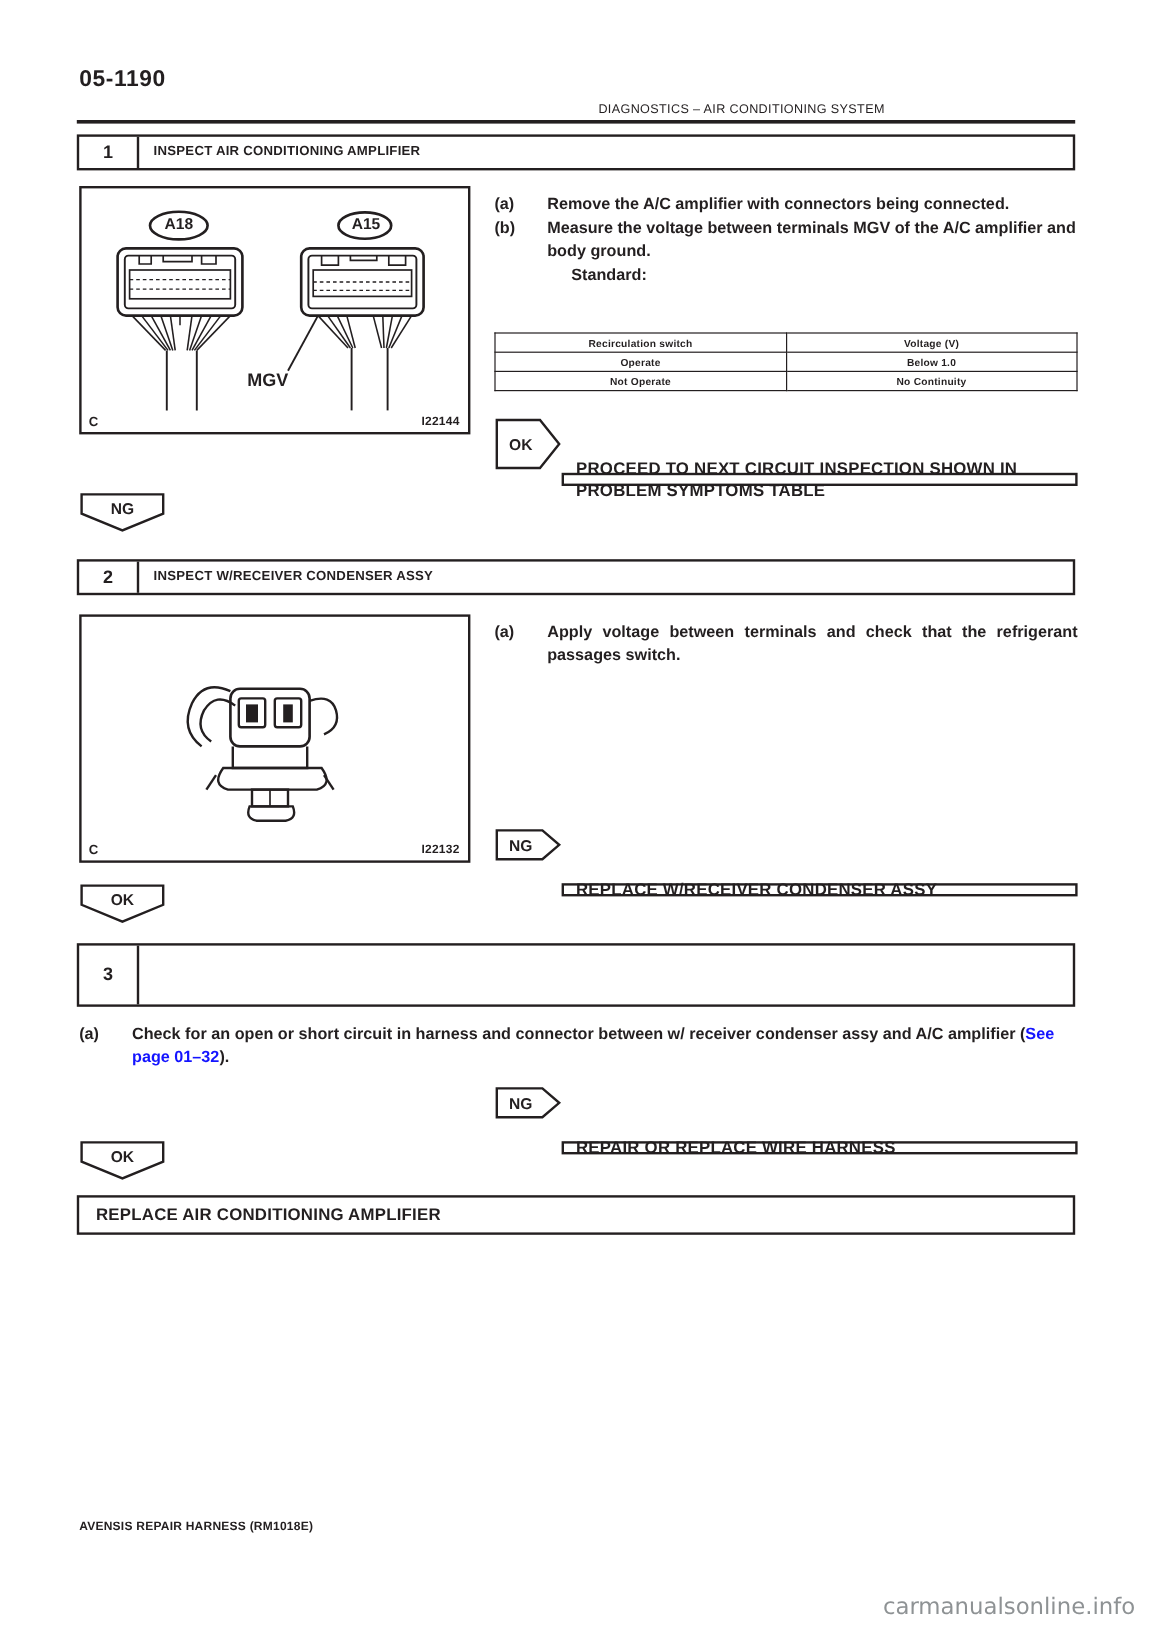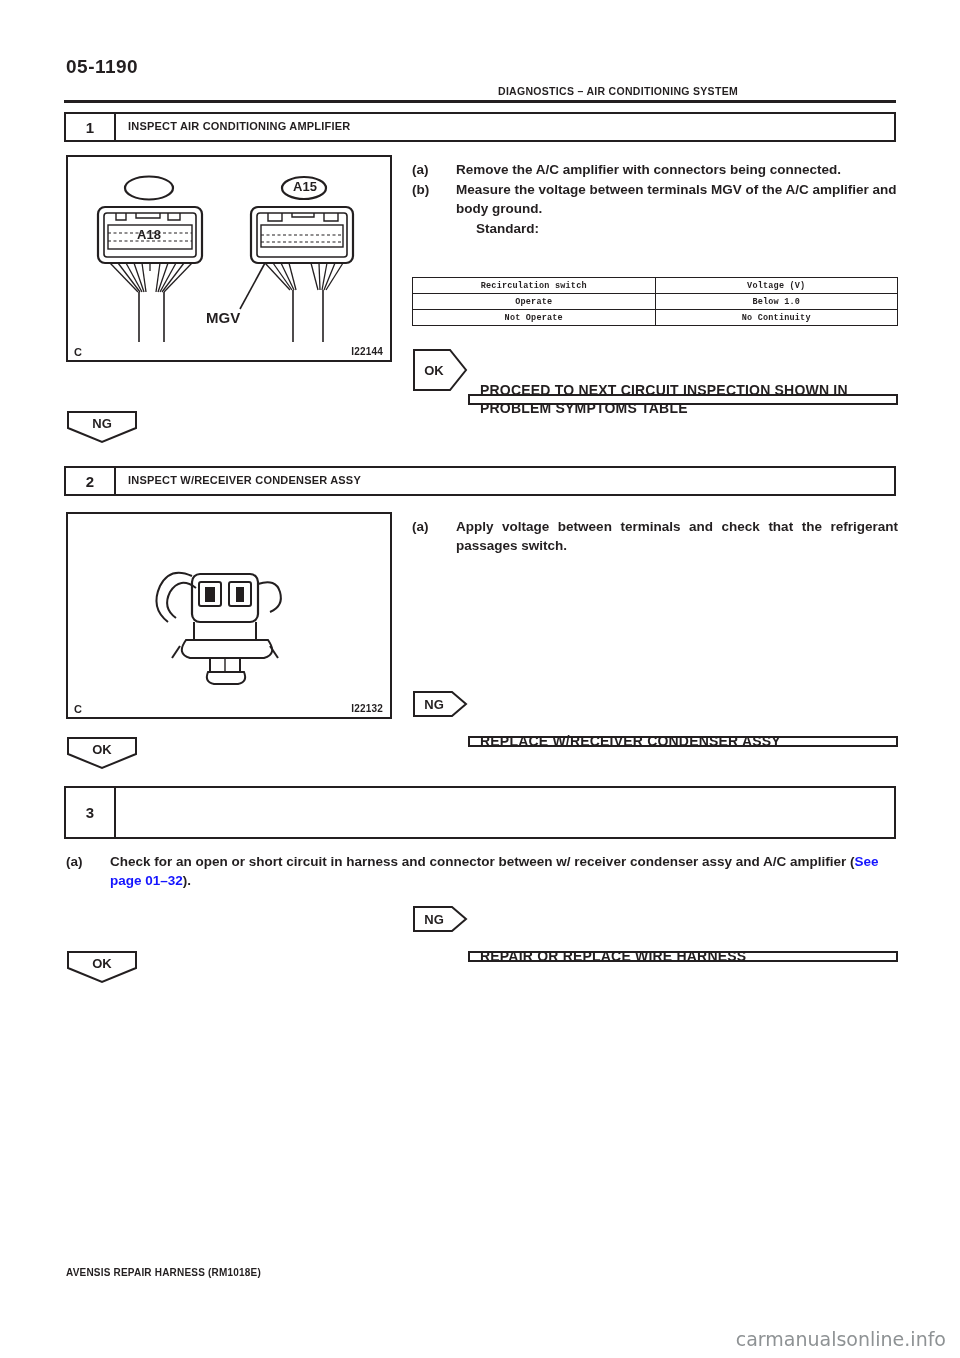--- a/index.html
+++ b/index.html
@@ -28,21 +28,21 @@
     font-weight: bold;
     letter-spacing: 0.5px;
   }
   .hdr-title {
     position: absolute;
     right: 62px;
     top: 85px;
     width: 560px;
     text-align: center;
     font-size: 10.5px;
-    font-weight: bold;
+    font-weight: normal;
     letter-spacing: 0.3px;
   }
   .hdr-rule {
     position: absolute;
     left: 64px;
     top: 100px;
     width: 832px;
     height: 3px;
     background: #231f20;
   }
@@ -126,21 +126,20 @@
   }
   .link {
     color: #1414ff;
   }
 
   
   .spec {
     position: absolute;
     border-collapse: collapse;
     table-layout: fixed;
-    font-family: Liberation Mono, monospace;
   }
   .spec td {
     border: 1px solid #231f20;
     text-align: center;
     font-size: 8.5px;
     font-weight: bold;
     height: 15px;
     padding: 0;
     letter-spacing: 0.2px;
   }
@@ -308,21 +307,21 @@
           <path d="M251 106 L252 133"></path>
           <path d="M259 106 L254 133"></path>
         <path d="M267 106 L256 133"></path>
           <path d="M275 106 L258 133"></path>
       </g>
       <line x1="225" y1="133" x2="225" y2="185" stroke="#231f20" stroke-width="1.6"></line>
       <line x1="255" y1="133" x2="255" y2="185" stroke="#231f20" stroke-width="1.6"></line>
 
       <line x1="197" y1="106" x2="172" y2="152" stroke="#231f20" stroke-width="1.6"></line>
     </svg>
-    <div style="position:absolute; left:56px; top:22px; width:50px; text-align:center; font-size:13px; font-weight:bold;margin-top:48px;">A18</div>
+    <div style="position:absolute; left:56px; top:22px; width:50px; text-align:center; font-size:13px; font-weight:bold;">A18</div>
     <div style="position:absolute; left:212px; top:22px; width:50px; text-align:center; font-size:13px; font-weight:bold;">A15</div>
     <div class="mgv-label" style="left:138px; top:152px;">MGV</div>
     <div class="fig-corner">C</div>
     <div class="fig-code">I22144</div>
   </div>
 
   <div class="instr" style="left:412px; top:160px; width:486px;">
     <div class="instr-row">
       <div class="instr-label">(a)</div>
       <div class="instr-body">Remove the A/C amplifier with connectors being connected.</div>
@@ -442,17 +441,18 @@
     <div class="res-box">REPAIR OR REPLACE WIRE HARNESS</div>
   </div>
 
   <div class="downtag" style="left:66px; top:950px;">
     <svg width="72" height="34" viewBox="0 0 72 34">
       <path d="M2 2 L70 2 L70 18 L36 32 L2 18 Z" fill="none" stroke="#231f20" stroke-width="2"></path>
     </svg>
     <div class="dt-text">OK</div>
   </div>
 
+  <div class="finalbox" style="top:996px;">REPLACE AIR CONDITIONING AMPLIFIER</div>
 
   <div class="footer">AVENSIS REPAIR HARNESS   (RM1018E)</div>
   <div class="watermark">carmanualsonline.info</div>
 
 </div>
 
 </body></html>

